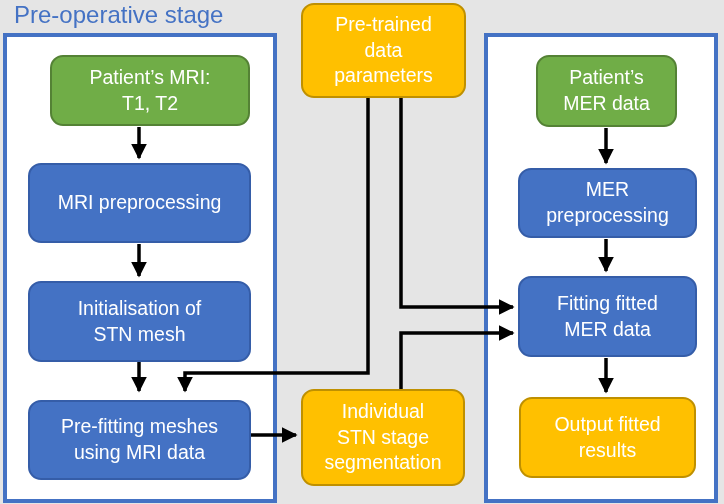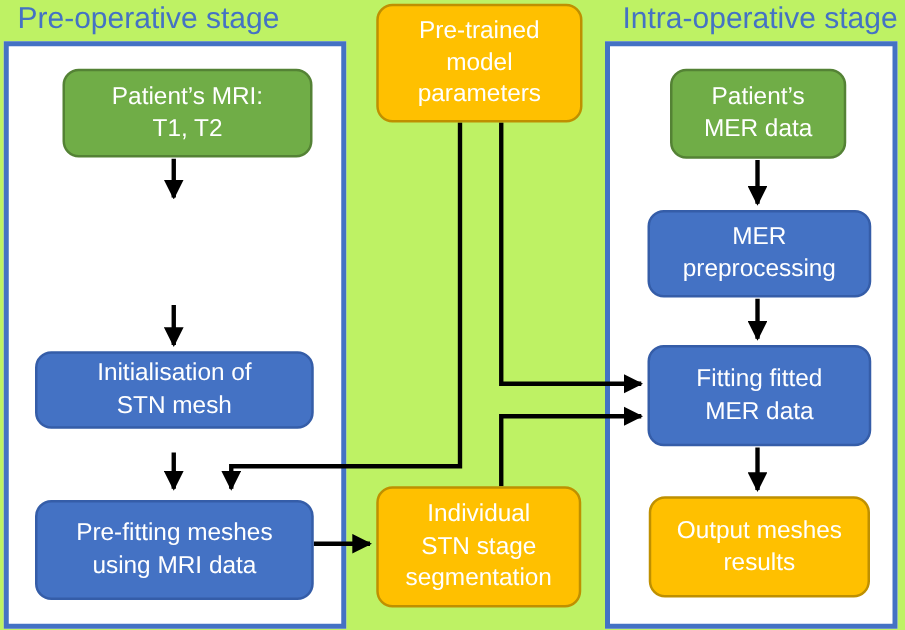--- a/index.html
+++ b/index.html
@@ -1,19 +1,19 @@
 <!DOCTYPE html>
 <html style="--container-border: #4472C4; --stage-title-text: #4472C4; --green-fill: #70AD47; --green-border: #548235; --blue-fill: #4472C4; --blue-border: #355DA8; --yellow-fill: #FFC000; --yellow-border: #BF9000; --arrow: #000000; --node-text: #FFFFFF;"><head>
 <meta charset="utf-8">
 <style>
   html,body{margin:0;padding:0;background:#ffffff;}
   #canvas{
     position:relative;
     width:724px;height:504px;
-    background:#bef264;
+    background:#e5e5e5;
     font-family:"Liberation Sans",sans-serif;
     overflow:hidden;
   }
   .stage-title{
     position:absolute;
     font-size:24px;
     color:var(--stage-title-text,#4472C4);
     white-space:nowrap;
   }
   .stage-title.pre{left:14px;top:1px;}
@@ -46,21 +46,21 @@
     background:var(--blue-fill,#4472C4);
     border:2.5px solid var(--blue-border,#355DA8);
   }
   .node.yellow{
     background:var(--yellow-fill,#FFC000);
     border:2.5px solid var(--yellow-border,#BF9000);
   }
   
   #n-patients-mri{left:50px;top:55px;width:200px;height:71px;}
   #n-mri-preprocessing{left:28px;top:163px;width:223px;height:80px;}
-  #n-init-stn-mesh{left:28px;top:281px;width:223px;height:62px;}
+  #n-init-stn-mesh{left:28px;top:281px;width:223px;height:81px;}
   #n-pre-fitting{left:28px;top:400px;width:223px;height:80px;}
   #n-pretrained-params{left:301px;top:3px;width:165px;height:95px;}
   #n-individual-stn{left:301px;top:389px;width:164px;height:97px;}
   #n-patients-mer{left:536px;top:55px;width:141px;height:72px;justify-content:center;}
   #n-mer-preprocessing{left:518px;top:168px;width:179px;height:70px;}
   #n-fitting-mer{left:518px;top:276px;width:179px;height:81px;}
   #n-output-results{left:519px;top:397px;width:177px;height:81px;}
   #arrows{position:absolute;left:0;top:0;z-index:1;}
   #arrows path{
     stroke:var(--arrow,#000000);
@@ -71,41 +71,43 @@
     fill:var(--arrow,#000000);
     stroke:none;
   }
 </style>
 </head>
 <body>
 
 <div id="canvas">
 
   <div class="stage-title pre">Pre-operative stage</div>
-  <div class="stage-title intra">Intra-operative stage</div>
 
   <div class="stage-box pre"></div>
   <div class="stage-box intra"></div>
 
   <div class="node green" id="n-patients-mri">
     <span>Patient’s MRI:
 T1, T2</span>
+  </div>
+  <div class="node blue" id="n-mri-preprocessing">
+    <span>MRI preprocessing</span>
   </div>
   <div class="node blue" id="n-init-stn-mesh">
     <span>Initialisation of
 STN mesh</span>
   </div>
   <div class="node blue" id="n-pre-fitting">
     <span>Pre-fitting meshes
 using MRI data</span>
   </div>
 
   <div class="node yellow" id="n-pretrained-params">
     <span>Pre-trained
-model
+data
 parameters</span>
   </div>
   <div class="node yellow" id="n-individual-stn">
     <span>Individual
 STN stage
 segmentation</span>
   </div>
 
   <div class="node green" id="n-patients-mer">
     <span>Patient’s
@@ -113,21 +115,21 @@
   </div>
   <div class="node blue" id="n-mer-preprocessing">
     <span>MER
 preprocessing</span>
   </div>
   <div class="node blue" id="n-fitting-mer">
     <span>Fitting fitted
 MER data</span>
   </div>
   <div class="node yellow" id="n-output-results">
-    <span>Output meshes
+    <span>Output fitted
 results</span>
   </div>
 
   <svg id="arrows" width="724" height="504" viewBox="0 0 724 504">
     <defs>
       <marker id="arrowhead" viewBox="0 0 10 10" refX="9" refY="5" markerWidth="4.5" markerHeight="4.5" orient="auto">
         <path d="M0,0 L10,5 L0,10 Z"></path>
       </marker>
     </defs>
     <path d="M139,127 L139,158" marker-end="url(#arrowhead)"></path>

